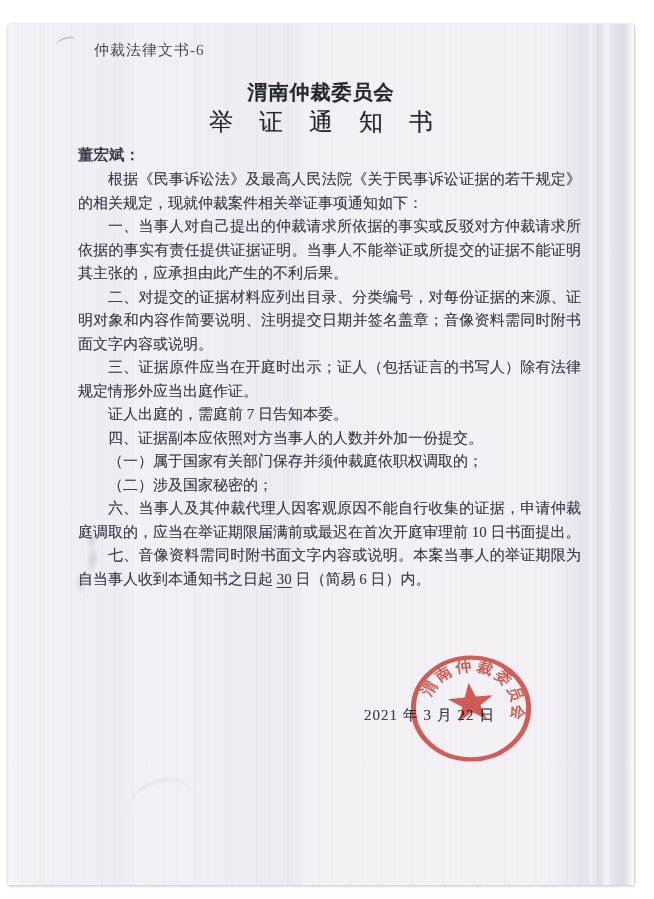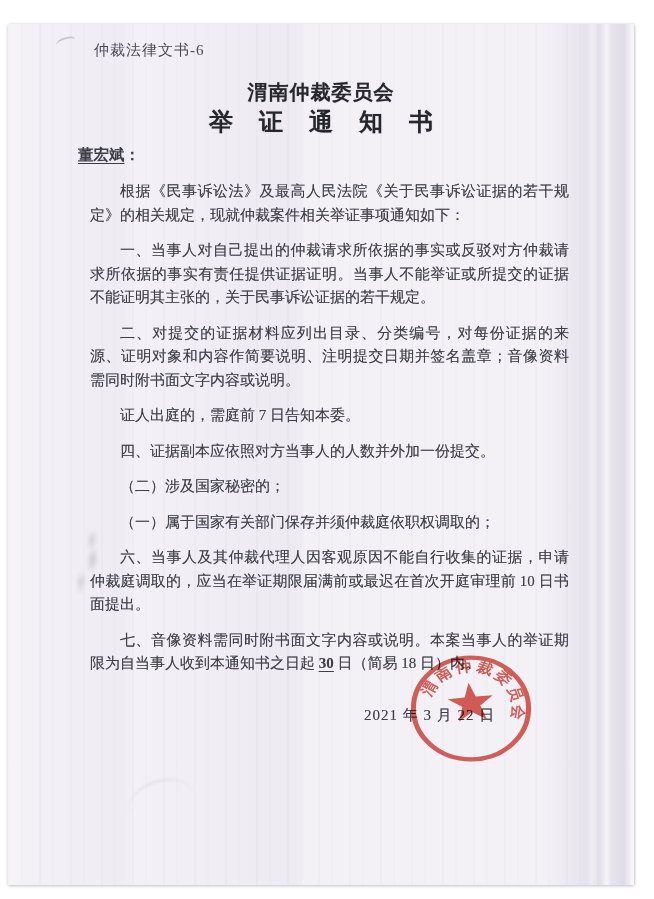--- a/index.html
+++ b/index.html
@@ -31,35 +31,35 @@
     position:absolute;left:86px;top:17px;
     font-size:15px;color:#4a4a55;letter-spacing:1px;
   }
   .org-title{
     position:absolute;left:0;top:55px;width:100%;margin:0;
     text-align:center;font-size:20px;font-weight:bold;color:#26262d;
     letter-spacing:1px;text-shadow:0 0 1px rgba(40,40,50,.35);
   }
   .doc-title{
     position:absolute;left:0;top:82px;width:100%;margin:0;
-    text-align:center;font-size:24px;font-weight:bold;color:#26262d;
+    text-align:center;font-size:24px;font-weight:normal;color:#26262d;
     letter-spacing:10px;text-indent:10px;text-shadow:0 0 1px rgba(40,40,50,.35);
   }
   .greeting{
     position:absolute;left:70px;top:121px;
     font-size:15.5px;color:#3d3d46;font-weight:bold;
   }
-  .greeting .name{text-decoration:underline;text-underline-offset:3px;}
+  .greeting .name{text-underline-offset:3px;}
   .body-text{
     position:absolute;left:70px;top:144px;width:503px;
     font-size:15px;line-height:23.5px;color:#3f3f49;
     text-align:justify;text-shadow:0 0 .6px rgba(63,63,73,.5);
   }
-  .body-text p{margin:12px;text-indent:2em;}
-  .u30{text-decoration:underline;text-underline-offset:3px;font-weight:bold;}
+  .body-text p{margin:0;text-indent:2em;}
+  .u30{text-decoration:underline;text-underline-offset:3px;}
   .date-line{
     position:absolute;left:356px;top:682px;
     font-size:15px;color:#3f3f49;letter-spacing:1px;
     text-shadow:0 0 .6px rgba(63,63,73,.5);
   }
   
   .seal{
     position:absolute;left:399px;top:628px;width:128px;height:113px;
     mix-blend-mode:multiply;opacity:.88;
   }
@@ -99,28 +99,29 @@
   <h1 class="org-title">渭南仲裁委员会</h1>
 
   <h2 class="doc-title">举 证 通 知 书</h2>
 
   <div class="greeting">
     <span class="name">董宏斌</span><span>：</span>
   </div>
 
   <div class="body-text">
     <p>根据《民事诉讼法》及最高人民法院《关于民事诉讼证据的若干规定》的相关规定，现就仲裁案件相关举证事项通知如下：</p>
-    <p>一、当事人对自己提出的仲裁请求所依据的事实或反驳对方仲裁请求所依据的事实有责任提供证据证明。当事人不能举证或所提交的证据不能证明其主张的，关于民事诉讼证据的若干规定。</p>
+    <p>一、当事人对自己提出的仲裁请求所依据的事实或反驳对方仲裁请求所依据的事实有责任提供证据证明。当事人不能举证或所提交的证据不能证明其主张的，应承担由此产生的不利后果。</p>
     <p>二、对提交的证据材料应列出目录、分类编号，对每份证据的来源、证明对象和内容作简要说明、注明提交日期并签名盖章；音像资料需同时附书面文字内容或说明。</p>
+    <p>三、证据原件应当在开庭时出示；证人（包括证言的书写人）除有法律规定情形外应当出庭作证。</p>
     <p>证人出庭的，需庭前 7 日告知本委。</p>
     <p>四、证据副本应依照对方当事人的人数并外加一份提交。</p>
+    <p>（一）属于国家有关部门保存并须仲裁庭依职权调取的；</p>
     <p>（二）涉及国家秘密的；</p>
-    <p>（一）属于国家有关部门保存并须仲裁庭依职权调取的；</p>
     <p>六、当事人及其仲裁代理人因客观原因不能自行收集的证据，申请仲裁庭调取的，应当在举证期限届满前或最迟在首次开庭审理前 10 日书面提出。</p>
-    <p><span>七、音像资料需同时附书面文字内容或说明。本案当事人的举证期限为自当事人收到本通知书之日起 </span><span class="u30">30</span><span> 日（简易 18 日）内。</span></p>
+    <p><span>七、音像资料需同时附书面文字内容或说明。本案当事人的举证期限为自当事人收到本通知书之日起 </span><span class="u30">30</span><span> 日（简易 6 日）内。</span></p>
   </div>
 
   <div class="date-line">2021 年 3 月 22 日</div>
 
   <svg class="seal" viewBox="0 0 140 140" preserveAspectRatio="none">
     <ellipse cx="70" cy="70" rx="63" ry="63" fill="none" stroke-width="5.5" opacity=".9" stroke="#d23b30"></ellipse>
     <polygon points="70,38 63.9,55.6 45.3,56 60.1,67.2 54.7,85 70,74.4 85.3,85 79.9,67.2 94.7,56 76.1,55.6" transform="rotate(-6 70 64)" opacity=".92" fill="#d23b30"></polygon>
     <path id="sealArc" d="M 25.6 58.1 A 46 46 0 1 1 111.7 89.4" fill="none"></path>
     <text opacity=".92" fill="#d23b30">
       <textPath href="#sealArc" startOffset="2">渭南仲裁委员会</textPath>

